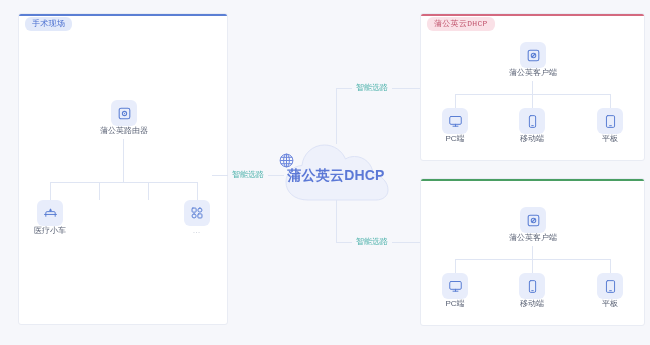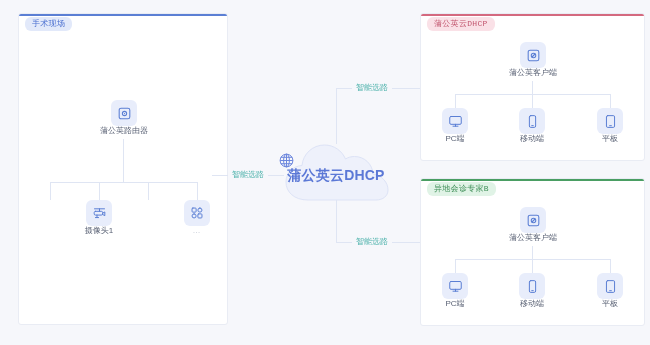--- a/index.html
+++ b/index.html
@@ -104,34 +104,34 @@
       <div class="caption">蒲公英路由器</div>
     </div>
 
     <div class="ln v" style="left:104px;top:125px;height:43px;"></div>
     <div class="ln h" style="left:31px;top:168px;width:147px;"></div>
     <div class="ln v" style="left:31px;top:168px;height:18px;"></div>
     <div class="ln v" style="left:80px;top:168px;height:18px;"></div>
     <div class="ln v" style="left:129px;top:168px;height:18px;"></div>
     <div class="ln v" style="left:178px;top:168px;height:18px;"></div>
 
-
-    <div class="node" style="left:55px;top:186px;width:50px;">
-      <div class="tile">
-        <svg width="15" height="15" viewBox="0 0 24 24" fill="none" stroke="#5b7fd4" stroke-width="1.6" stroke-linecap="round" stroke-linejoin="round">
-          <path d="M4 4.5h16"></path>
-          <path d="M12 4.5v4"></path>
-          <path d="M5.5 8.5h9.5a2 2 0 0 1 2 2v2a2 2 0 0 1-2 2H5.5a2 2 0 0 1-2-2v-2a2 2 0 0 1 2-2z"></path>
-          <path d="M17 11.5l3.5-2v6l-3.5-2"></path>
-          <path d="M8 14.5v3.5"></path>
-          <path d="M5.5 18.5h5"></path>
-        </svg>
-      </div>
-      <div class="caption">摄像头1</div>
-    </div>
+    <div class="node" style="left:6px;top:186px;width:50px;">
+      <div class="tile">
+        <svg width="15" height="15" viewBox="0 0 24 24" fill="none" stroke="#5b7fd4" stroke-width="1.6" stroke-linecap="round" stroke-linejoin="round">
+          <path d="M2.5 13.5h19"></path>
+          <path d="M4.5 13.5v3"></path>
+          <path d="M19.5 13.5v3"></path>
+          <path d="M4.5 13.5v-2.5a2 2 0 0 1 2-2h11a2 2 0 0 1 2 2v2.5"></path>
+          <path d="M12 5v3.5"></path>
+          <path d="M10.3 6.7h3.4"></path>
+        </svg>
+      </div>
+      <div class="caption">医疗小车</div>
+    </div>
+
 
 
     <div class="node" style="left:153px;top:186px;width:50px;">
       <div class="tile">
         <svg width="14" height="14" viewBox="0 0 24 24" fill="none" stroke="#5b7fd4" stroke-width="1.7" stroke-linecap="round" stroke-linejoin="round">
           <rect x="3.5" y="3.5" width="7" height="7" rx="1.4"></rect>
           <rect x="13.5" y="3.5" width="7" height="7" rx="3.5"></rect>
           <rect x="3.5" y="13.5" width="7" height="7" rx="3.5"></rect>
           <rect x="13.5" y="13.5" width="7" height="7" rx="1.4"></rect>
         </svg>
@@ -224,21 +224,20 @@
           <rect x="5.5" y="2.6" width="13" height="18.8" rx="2"></rect>
           <path d="M10.6 18.7h2.8"></path>
         </svg>
       </div>
       <div class="caption">平板</div>
     </div>
   </div>
 
   <div class="panel" id="panel-expert-b" style="left:420px;top:178px;width:225px;height:148px;">
     <div class="panel-accent" style="background:#4a9e63;"></div>
-    <div class="panel-badge" style="color:#3f8f58;background:#e0f3e6;">异地会诊专家B</div>
 
     <div class="node" style="left:86px;top:28px;width:52px;">
       <div class="tile">
         <svg width="15" height="15" viewBox="0 0 24 24" fill="none" stroke="#5b7fd4" stroke-width="1.7" stroke-linecap="round" stroke-linejoin="round">
           <rect x="3.5" y="3.5" width="17" height="17" rx="3"></rect>
           <circle cx="12" cy="12" r="3.6"></circle>
           <path d="M9.6 14.4l4.8-4.8"></path>
         </svg>
       </div>
       <div class="caption">蒲公英客户端</div>

